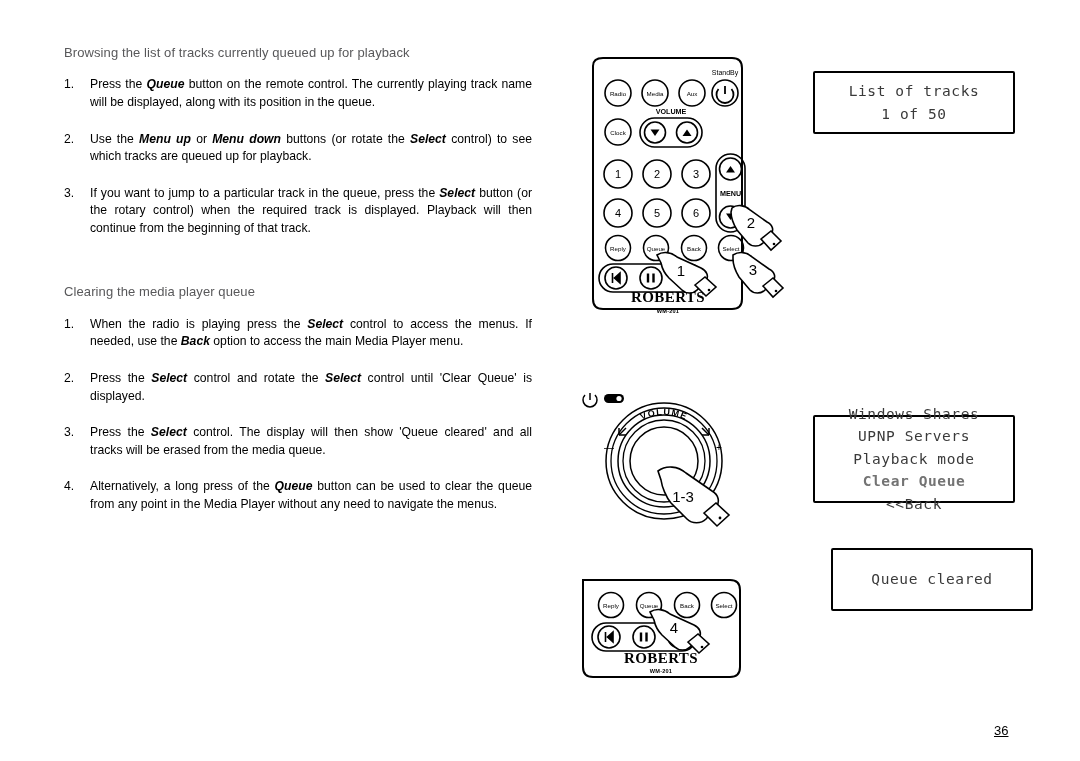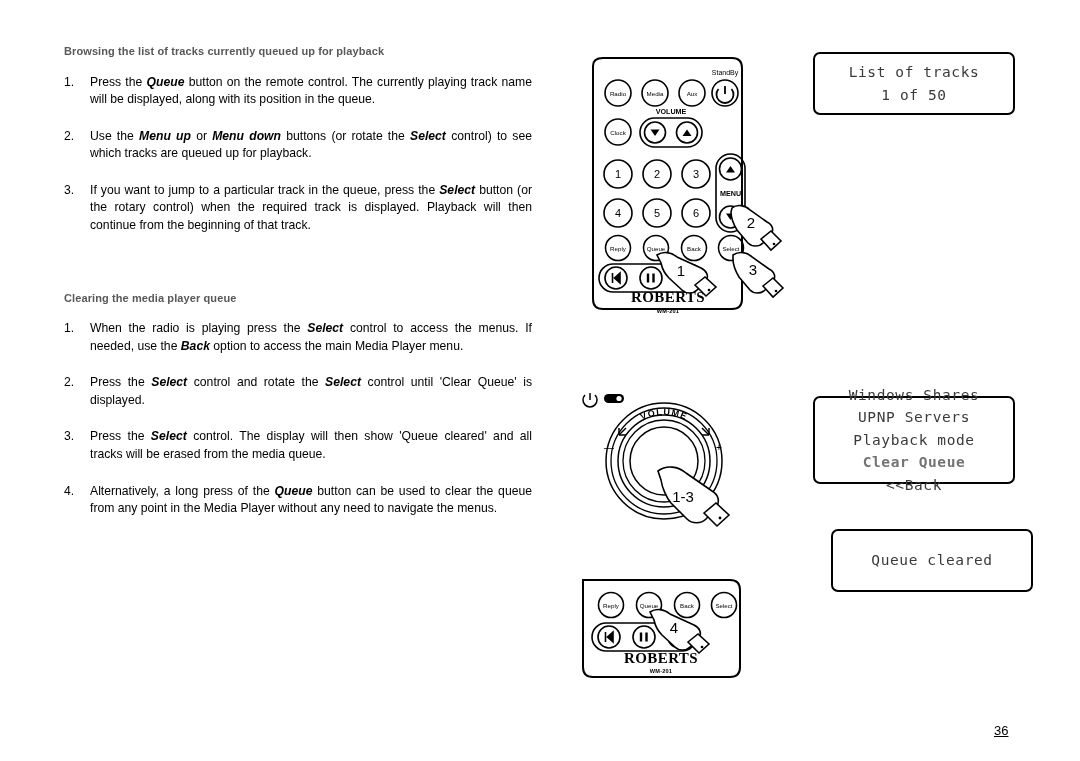--- a/index.html
+++ b/index.html
@@ -21,31 +21,31 @@
   }
 
   
   .text-col {
     position: absolute;
     left: 64px;
     top: 44px;
     width: 468px;
   }
   h2.section-heading {
-    font-size: 11px;
-    font-weight: bold;
+    font-size: 13px;
+    font-weight: normal;
     color: #58585a;
     margin: 0 0 14px 0;
     line-height: 1.42;
     text-align: justify;
     text-justify: inter-word;
     letter-spacing: 0.1px;
   }
   h2.section-heading.second {
-    margin-top: 12px;
+    margin-top: 2px;
     text-align: left;
   }
   ol.steps {
     list-style: none;
     margin: 0;
     padding: 0;
   }
   ol.steps li {
     position: relative;
     padding-left: 26px;
@@ -88,31 +88,32 @@
     top: 723px;
     font-size: 13px;
     color: #000;
     text-decoration: underline;
   }
 
   
   .lcd {
     position: absolute;
     border: 2px solid #000;
-    border-radius: 7px;
+    border-radius: 2px;
     background: #fff;
     box-sizing: border-box;
     display: flex;
     flex-direction: column;
     justify-content: center;
     align-items: center;
     font-family: "DejaVu Sans Mono", "Liberation Mono", monospace;
     color: #3a3a3a;
     font-size: 14.5px;
     line-height: 1.55;
+    margin-top: 19px;
   }
   .lcd .line { white-space: pre; letter-spacing: 0.6px; }
   .lcd .line.hl { font-weight: bold; color: #737373; }
 
   #lcd-tracks { left: 813px; top: 52px; width: 202px; height: 63px; }
   #lcd-menu   { left: 813px; top: 396px; width: 202px; height: 88px; }
   #lcd-cleared{ left: 831px; top: 529px; width: 202px; height: 63px; }
 
   
   .illus { position: absolute; }

